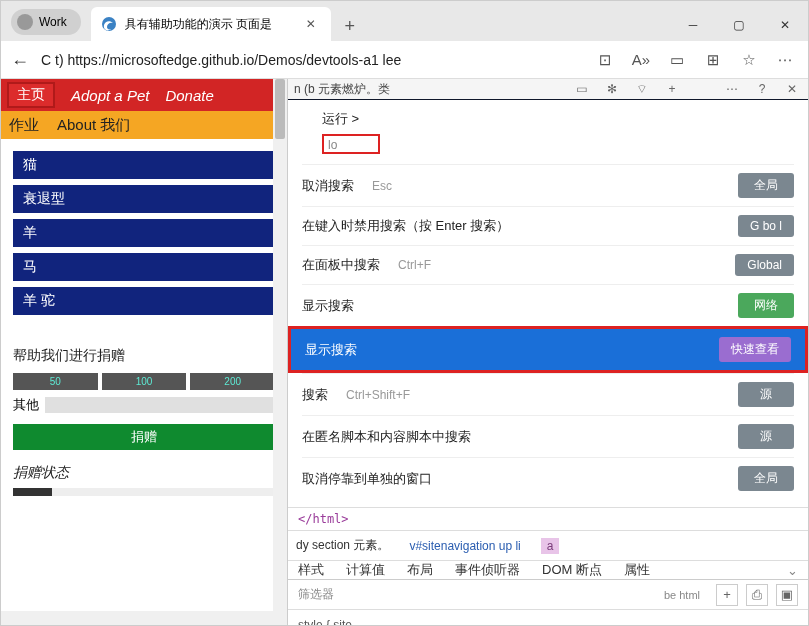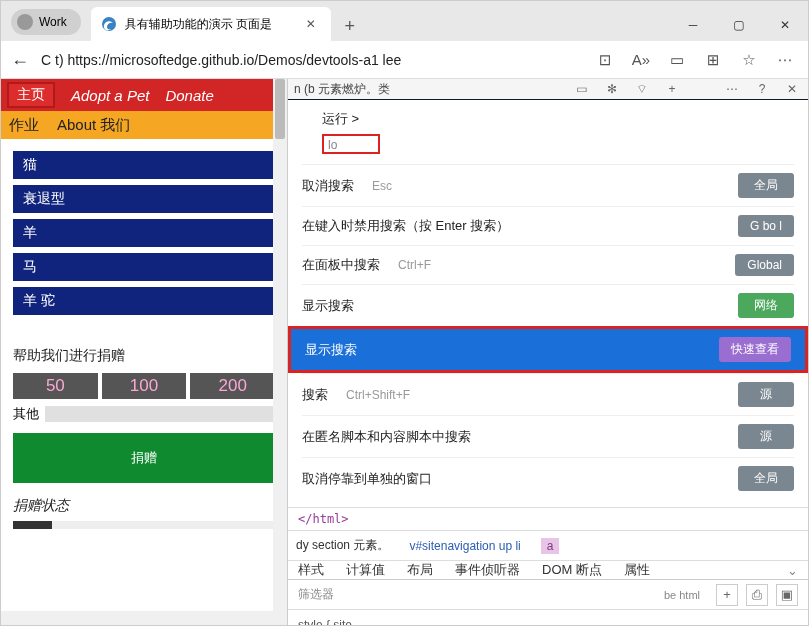--- a/index.html
+++ b/index.html
@@ -24,24 +24,24 @@
 .search-label { font-size:12px; color:#333; position:absolute; left:88px; top:30px; }
 .search-box { background:#fff; width:120px; height:20px; display:inline-block; border:1px solid #999; margin-left:58px; }
 .nav-row1 { background:#d22525; display:flex; height:32px; align-items:center; }
 .nav-home { background:#dc2c2c; border:2px solid #b01a1a; color:#fff; padding:2px 8px; margin-left:6px; font-size:14px; }
 .nav-a { color:#fff; font-size:15px; margin-left:16px; font-style:italic; }
 .nav-row2 { background:#f5a623; height:28px; display:flex; align-items:center; padding-left:8px; gap:18px; font-size:15px; color:#222; }
 .list { padding:12px; }
 .list-item { background:#11247d; color:#fff; padding:5px 10px; margin-bottom:6px; font-size:14px; }
 .donate-title { font-size:14px; margin:14px 0 8px 12px; color:#222; }
 .amt-row { display:flex; gap:4px; padding:0 12px; }
-.amt { flex:1; background:#555; color:#f9a8d4; text-align:center; padding:3px 0; font-size:17px; }
+.amt { flex:1; background:#555; color:#5eead4; text-align:center; padding:3px 0; font-size:10px; }
 .other-row { display:flex; align-items:center; padding:6px 12px; font-size:13px; gap:6px; }
 .other-in { flex:1; background:#e0e0e0; height:16px; }
-.donate-btn { background:#0f8a2f; color:#fff; text-align:center; padding:16px; margin:4px 12px; font-size:13px; }
+.donate-btn { background:#0f8a2f; color:#fff; text-align:center; padding:4px; margin:4px 12px; font-size:13px; }
 .status-title { font-size:14px; margin:14px 0 6px 12px; color:#222;font-style:italic; }
 .prog { height:8px; background:#eee; margin:0 12px; }
 .prog-fill { height:100%; width:15%; background:#333; }
 .scroll-right { position:absolute; right:0; top:0; bottom:0; width:14px; background:#f0f0f0; }
 .scroll-thumb { position:absolute; right:2px; top:0; width:10px; height:60px; background:#bbb; border-radius:2px; }
 .scroll-bottom { position:absolute; left:0; right:14px; bottom:0; height:14px; background:#f0f0f0; }
 .devtools { flex:1; background:#f5f5f5; display:flex; flex-direction:column; font-size:12px; color:#333; border-left:1px solid #ccc; position:relative; }
 .dt-top { display:flex; align-items:center; height:28px; border-bottom:1px solid #0f172a; padding:0 6px; gap:10px; }
 .dt-top-left { flex:1; font-size:12px; color:#444; }
 .dt-icn { width:20px; height:20px; display:flex; align-items:center; justify-content:center; color:#666; }

